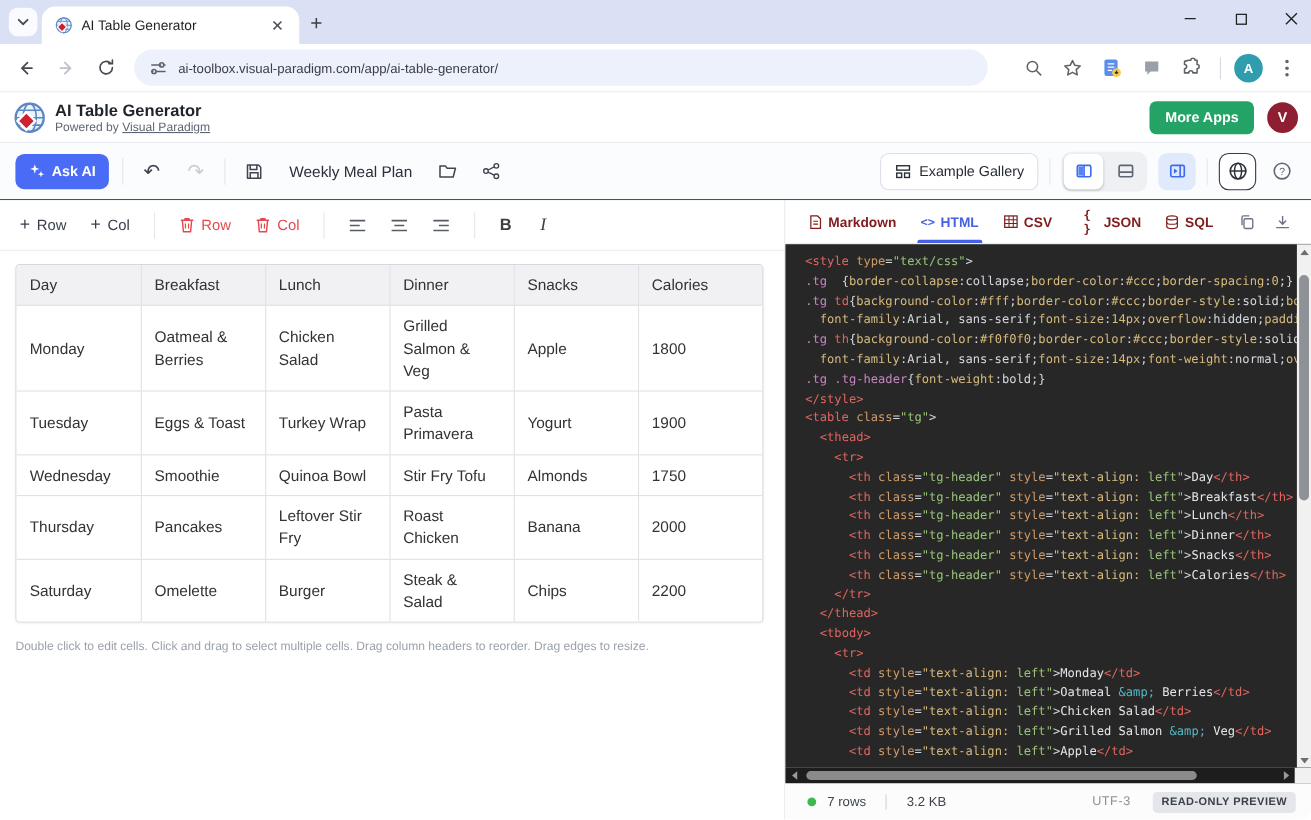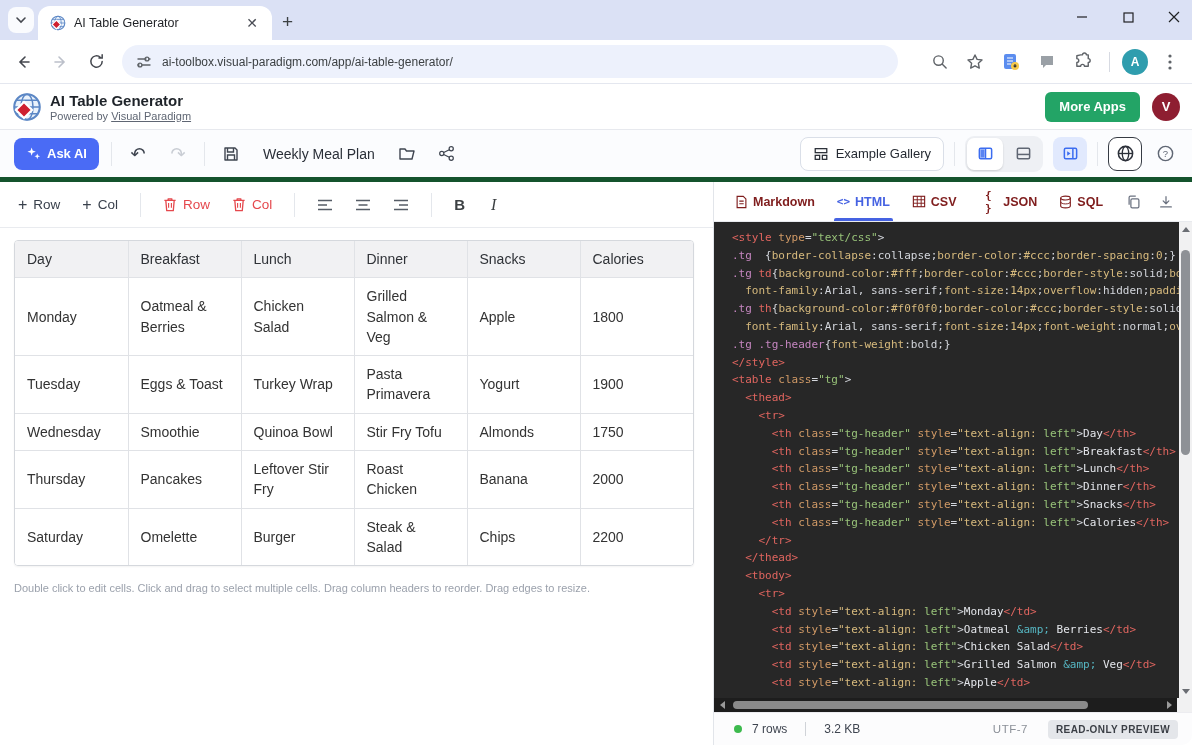--- a/index.html
+++ b/index.html
@@ -39,21 +39,21 @@
   .logo { position:relative; width:30px; height:30px; margin-right:8px; }
   .apptitle { font-size:15px; font-weight:700; color:#1e2329; line-height:1.2; }
   .powered { font-size:11px; color:#5f6673; }
   .powered a { color:#5f6673; }
   .moreapps { margin-left:auto; background:#23a466; color:#fff; border:none; border-radius:6px;
     height:30px; padding:0 14px; font-size:13px; font-weight:600; }
   .avatar-v { width:28px; height:28px; border-radius:50%; background:#8e1e31; color:#fff; font-weight:700;
     font-size:13px; display:flex; align-items:center; justify-content:center; margin-left:12px; border:none; }
 
   
-  .apptoolbar { height:52px; background:#fbfcfe; border-bottom:5px solid #14532d; display:flex; align-items:center;
+  .apptoolbar { height:52px; background:#fbfcfe; border-bottom:1px solid #14532d; display:flex; align-items:center;
     padding:0 14px; gap:12px; flex:none; }
   .askai { background:#4a6bf5; color:#fff; border:none; border-radius:8px; height:32px; padding:0 12px;
     font-size:13px; font-weight:600; display:flex; align-items:center; gap:6px; }
   .vsep { width:1px; height:24px; background:#e4e7ec; }
   .tbtn { border:none; background:none; color:#3f4550; display:flex; align-items:center; justify-content:center;
     width:28px; height:28px; font-size:18px; }
   .tbtn.disabled { color:#c9cdd4; }
   .docname { font-size:14px; color:#2a2f38; margin:0 6px; }
   .rightgroup { margin-left:auto; display:flex; align-items:center; gap:10px; }
   .outline-btn { background:#fff; border:1px solid #dadfe8; border-radius:8px; height:34px; padding:0 12px;
@@ -524,18 +524,18 @@
             </div>
           <div class="hcorner"></div>
         </div>
       </div>
 
       <div class="statusbar">
         <div class="dot"></div>
         <span>7 rows</span>
         <div class="ssep"></div>
         <span>3.2 KB</span>
-        <span class="enc">UTF-7</span>
+        <span class="enc">UTF-3</span>
         <span class="badge">READ-ONLY PREVIEW</span>
       </div>
     </div>
   </div>
 </div>
 
 </body></html>

